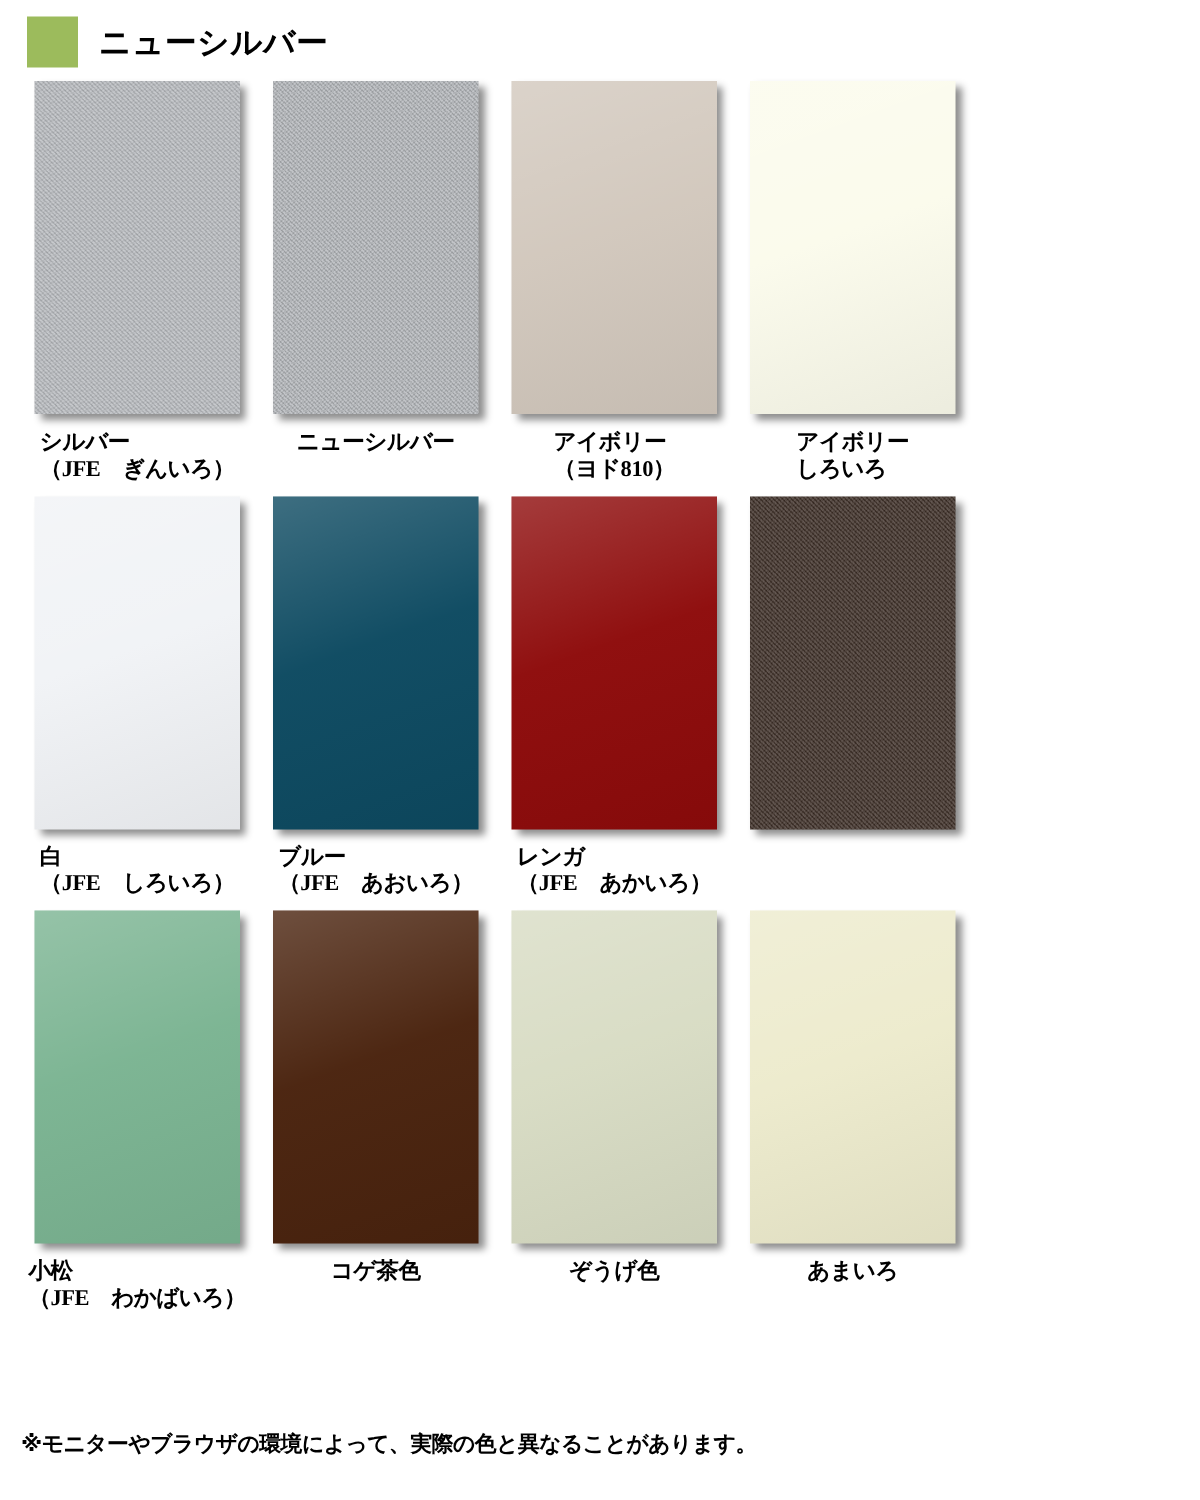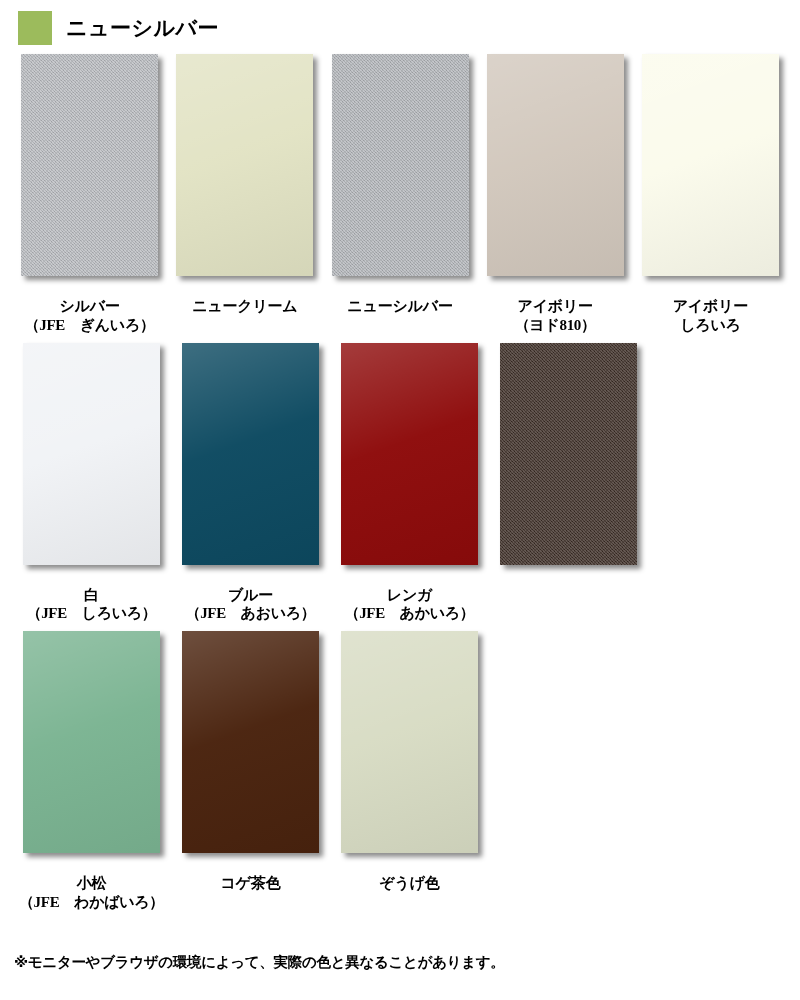--- a/index.html
+++ b/index.html
@@ -80,22 +80,22 @@
     opacity: 0.85;
   }
   .swatch.sheen::before {
     content: "";
     position: absolute;
     inset: 0;
     background: linear-gradient(160deg, rgba(255,255,255,0.20) 0%, rgba(255,255,255,0.02) 45%, rgba(0,0,0,0.06) 100%);
   }
 
   .caption {
-    margin-top: 21px;
-    text-align: center;
+    margin-top: 9px;
+    text-align: left;
     font-size: 15px;
     font-weight: bold;
     line-height: 1.25;
     font-family: "DejaVu Sans", "Liberation Sans", sans-serif;
     letter-spacing: -0.2px;
     white-space: nowrap;
   }
   .caption .sub {
     display: block;
     font-family: "Liberation Serif", "DejaVu Serif", serif;
@@ -127,26 +127,20 @@
 <div class="sheet" id="grid">
     <div class="row">
       <div class="cell">
         <div class="swatch-wrap">
           <div class="swatch metallic" style="background: rgb(185, 188, 192);"></div>
         </div>
         <div class="caption"><span>シルバー</span><span class="sub">（JFE　ぎんいろ）</span></div>
       </div>
       <div class="cell">
         <div class="swatch-wrap">
-          <div class="swatch sheen" style="background: rgb(226, 227, 196);"></div>
-        </div>
-        <div class="caption"><span>ニュークリーム</span></div>
-      </div>
-      <div class="cell">
-        <div class="swatch-wrap">
           <div class="swatch metallic" style="background: rgb(179, 182, 186);"></div>
         </div>
         <div class="caption"><span>ニューシルバー</span></div>
       </div>
       <div class="cell">
         <div class="swatch-wrap">
           <div class="swatch sheen" style="background: rgb(210, 200, 189);"></div>
         </div>
         <div class="caption"><span>アイボリー</span><span class="sub">（ヨド810）</span></div>
       </div>
@@ -194,16 +188,22 @@
           <div class="swatch sheen" style="background: rgb(74, 35, 14);"></div>
         </div>
         <div class="caption"><span>コゲ茶色</span></div>
       </div>
       <div class="cell">
         <div class="swatch-wrap">
           <div class="swatch sheen" style="background: rgb(216, 220, 196);"></div>
         </div>
         <div class="caption"><span>ぞうげ色</span></div>
       </div>
+      <div class="cell">
+        <div class="swatch-wrap">
+          <div class="swatch sheen" style="background: rgb(237, 235, 205);"></div>
+        </div>
+        <div class="caption"><span>あまいろ</span></div>
+      </div>
     </div>
   </div>
 
 <div class="note">※モニターやブラウザの環境によって、実際の色と異なることがあります。</div>
 
 </body></html>

